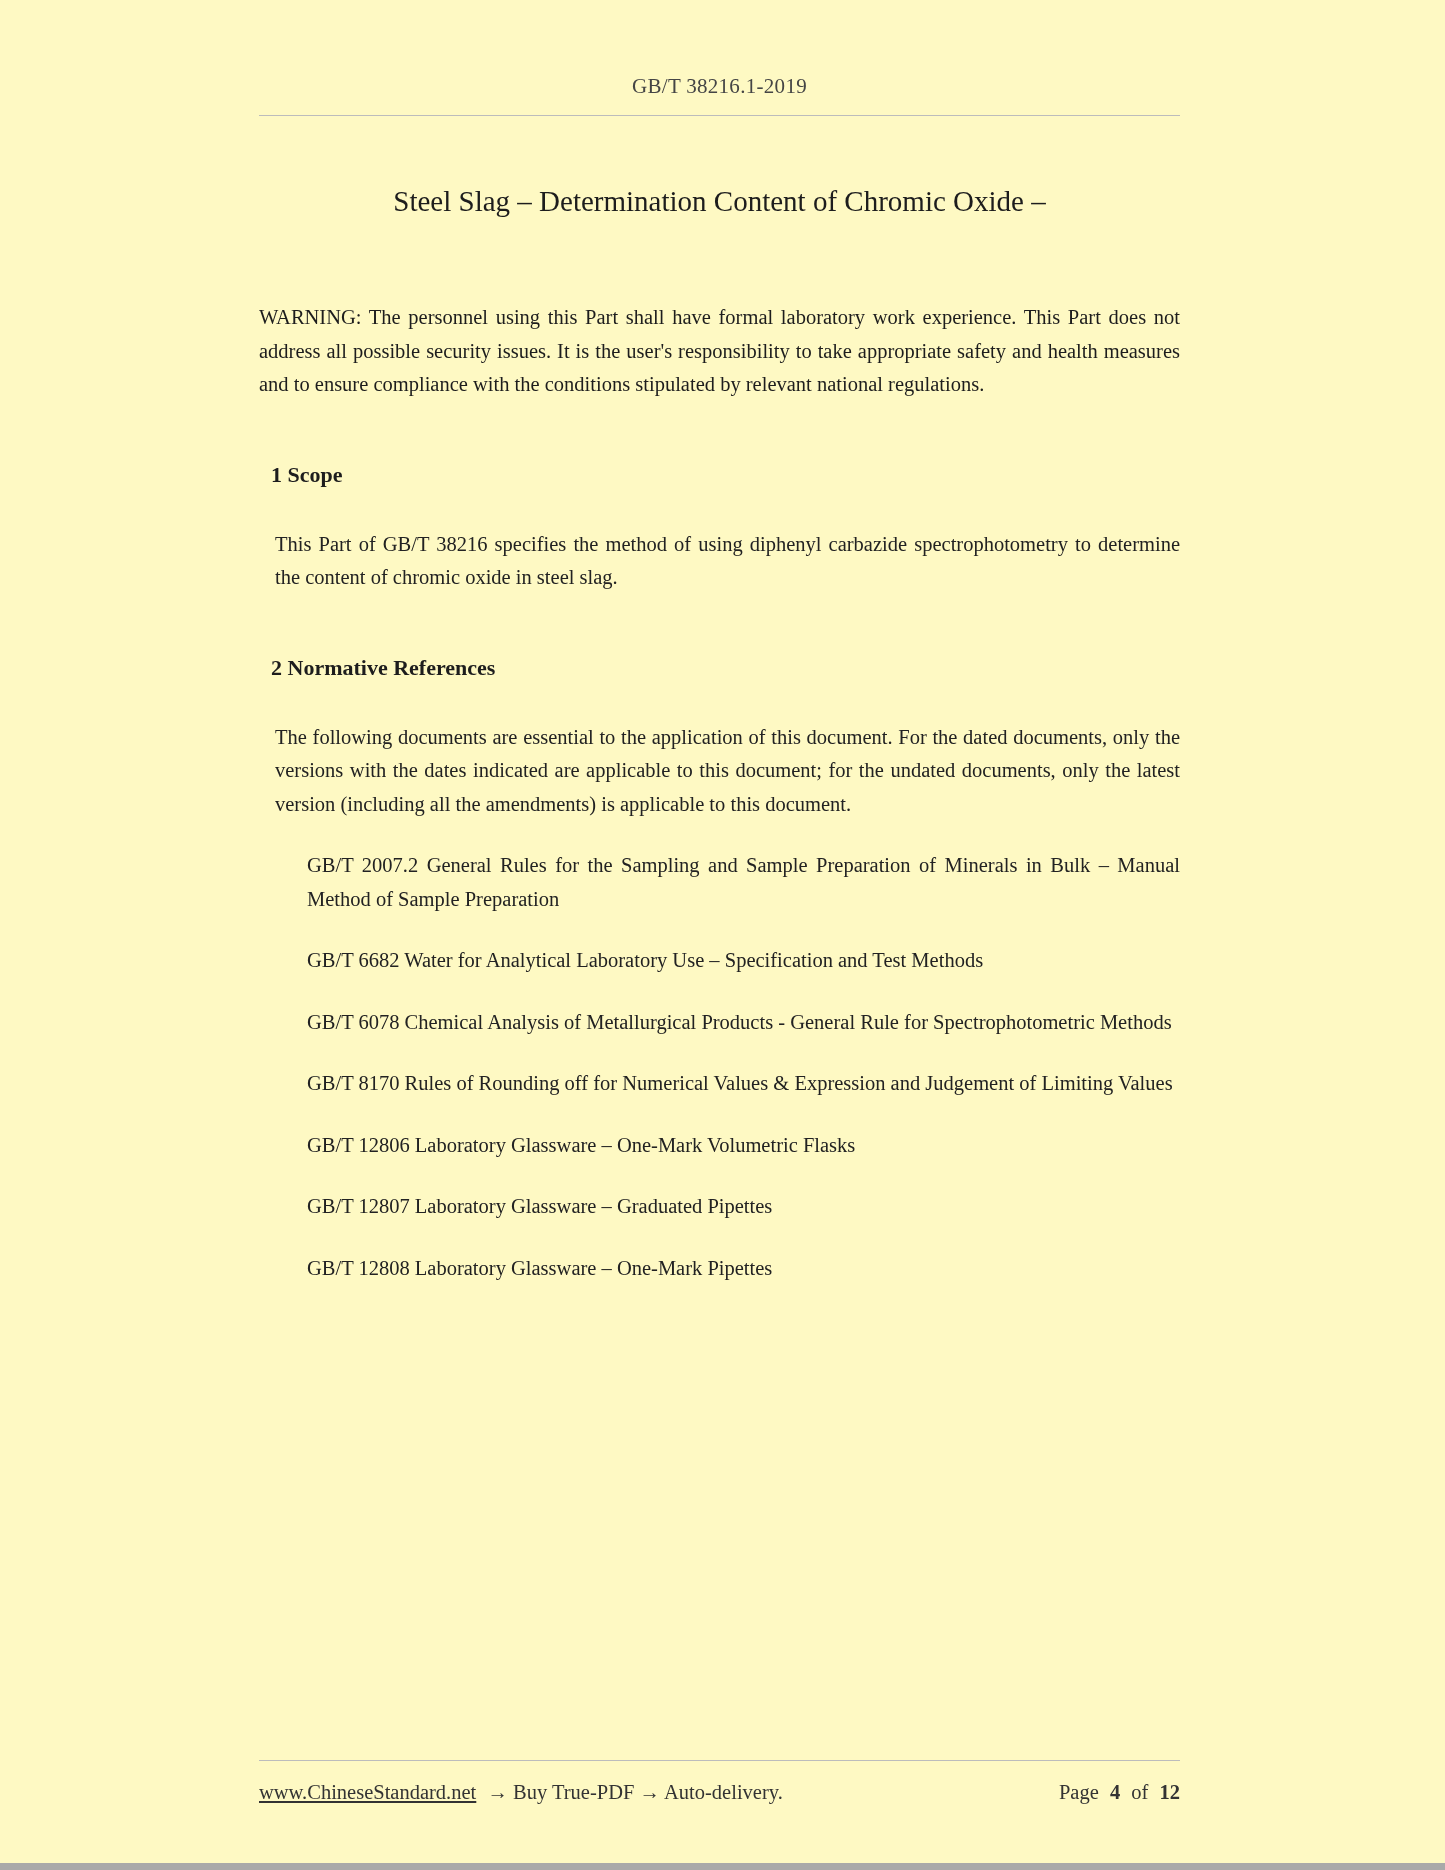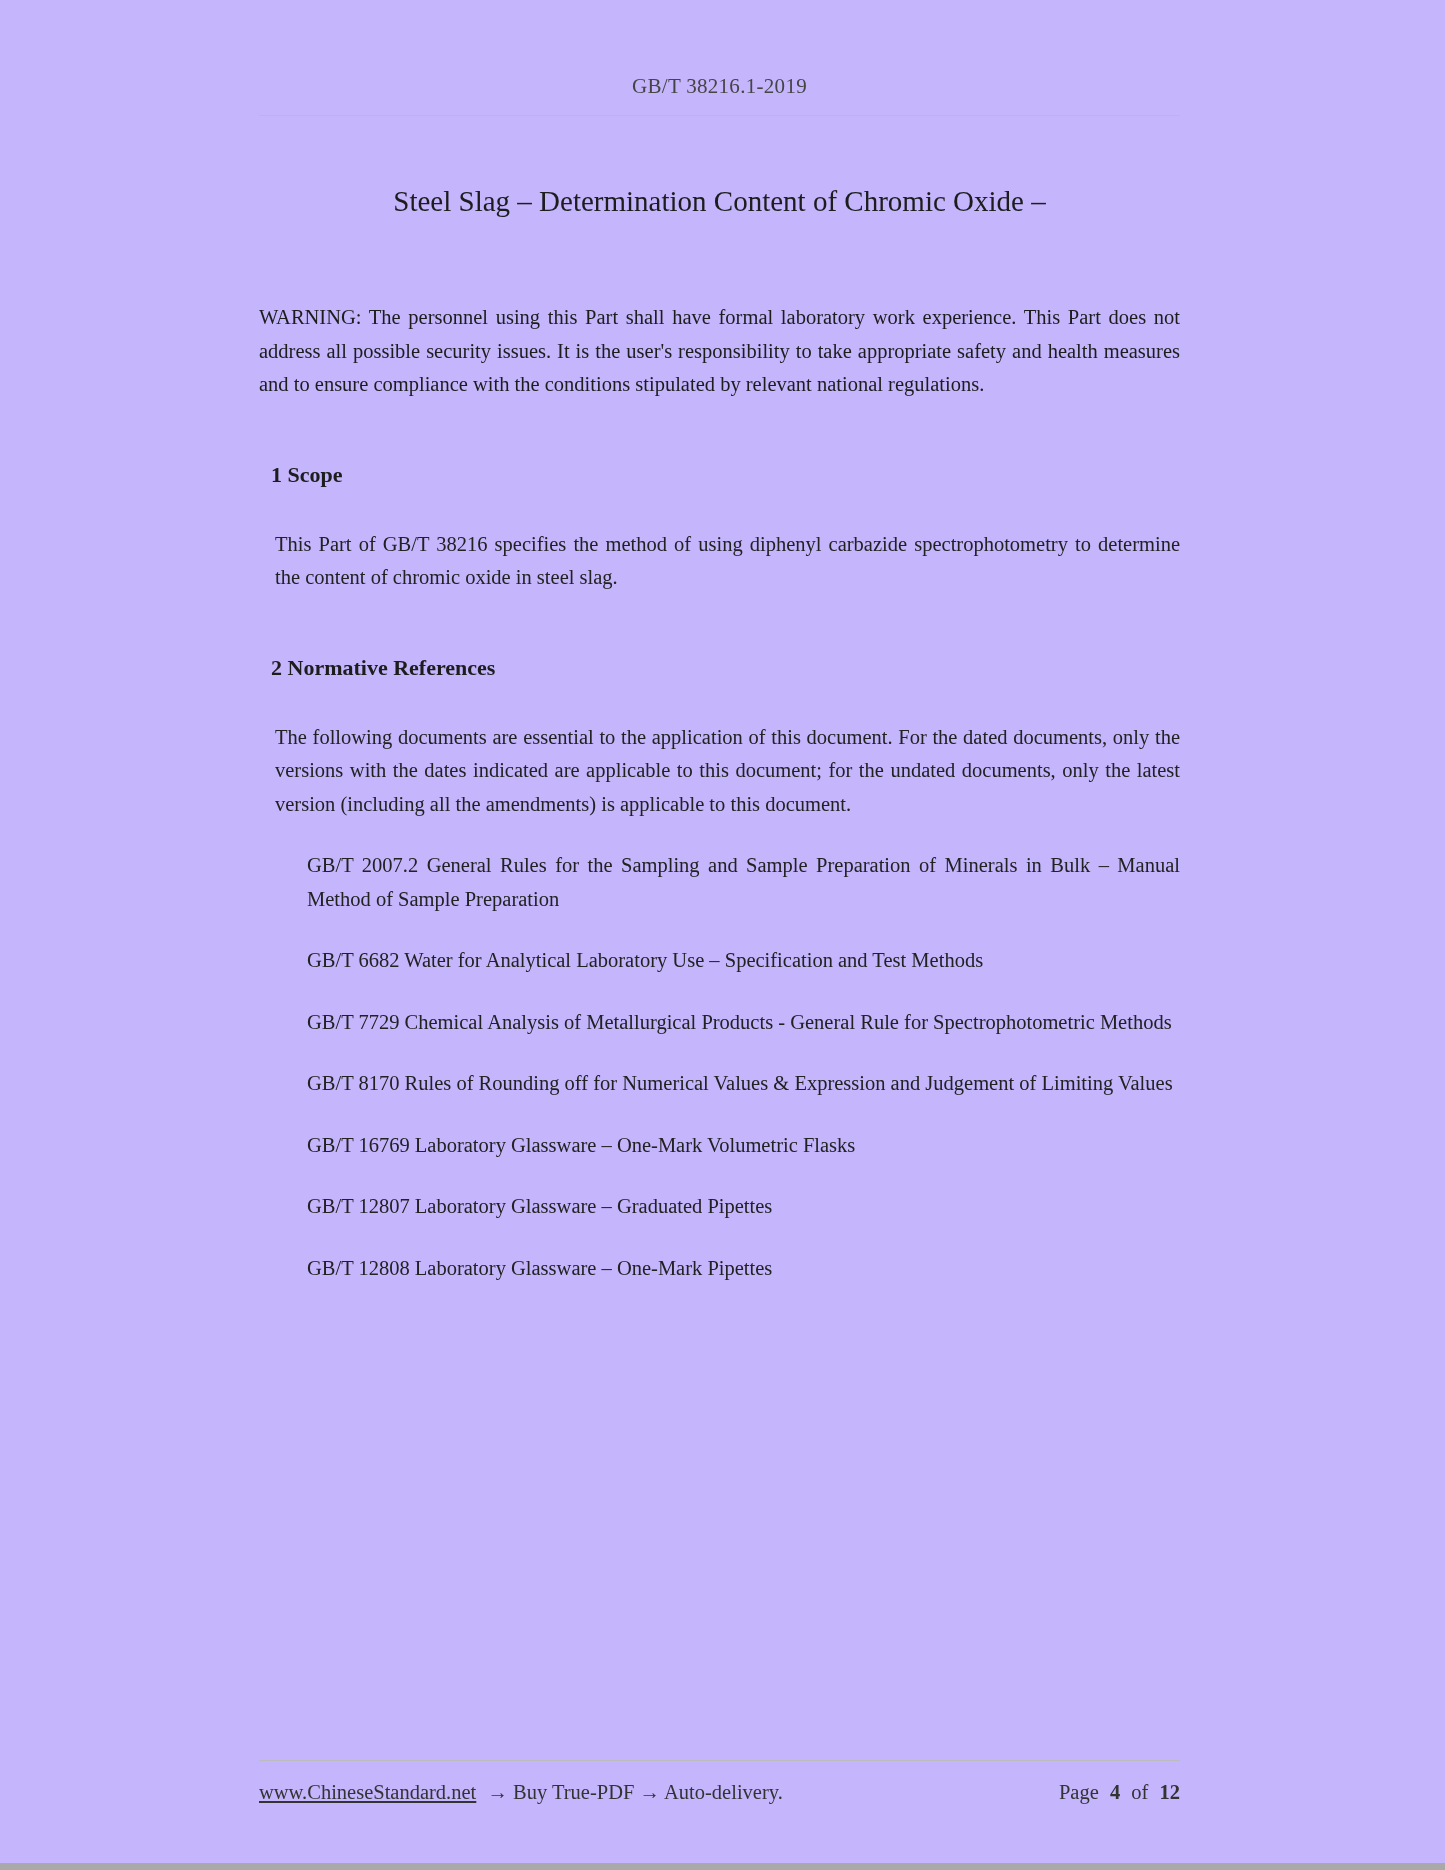--- a/index.html
+++ b/index.html
@@ -4,21 +4,21 @@
 <style>
   html, body {
     margin: 0;
     padding: 0;
     background: #ffffff;
   }
   .page {
     position: relative;
     width: 1445px;
     height: 1870px;
-    background: #c4b5fd;
+    background: #fef9c3;
     overflow: hidden;
     font-family: "Liberation Serif", "DejaVu Serif", serif;
     color: #222222;
   }
   .content {
     position: absolute;
     left: 259px;
     top: 0;
     width: 921px;
   }
@@ -133,23 +133,23 @@
 
     <p class="body-p">This Part of GB/T 38216 specifies the method of using diphenyl carbazide spectrophotometry to determine the content of chromic oxide in steel slag.</p>
 
 
     <h2 class="section-heading">2 Normative References</h2>
 
     <p class="body-p">The following documents are essential to the application of this document. For the dated documents, only the versions with the dates indicated are applicable to this document; for the undated documents, only the latest version (including all the amendments) is applicable to this document.</p>
 
     <p class="ref-p">GB/T 2007.2 General Rules for the Sampling and Sample Preparation of Minerals in Bulk – Manual Method of Sample Preparation</p>
     <p class="ref-p">GB/T 6682 Water for Analytical Laboratory Use – Specification and Test Methods</p>
-    <p class="ref-p">GB/T 7729 Chemical Analysis of Metallurgical Products - General Rule for Spectrophotometric Methods</p>
+    <p class="ref-p">GB/T 6078 Chemical Analysis of Metallurgical Products - General Rule for Spectrophotometric Methods</p>
     <p class="ref-p">GB/T 8170 Rules of Rounding off for Numerical Values &amp; Expression and Judgement of Limiting Values</p>
-    <p class="ref-p">GB/T 16769 Laboratory Glassware – One-Mark Volumetric Flasks</p>
+    <p class="ref-p">GB/T 12806 Laboratory Glassware – One-Mark Volumetric Flasks</p>
     <p class="ref-p">GB/T 12807 Laboratory Glassware – Graduated Pipettes</p>
     <p class="ref-p">GB/T 12808 Laboratory Glassware – One-Mark Pipettes</p>
 
   </div>
 
   <footer class="footer">
     <hr class="footer-rule">
     <div class="footer-row">
       <div class="footer-left">
         <a class="footer-link">www.ChineseStandard.net</a>

